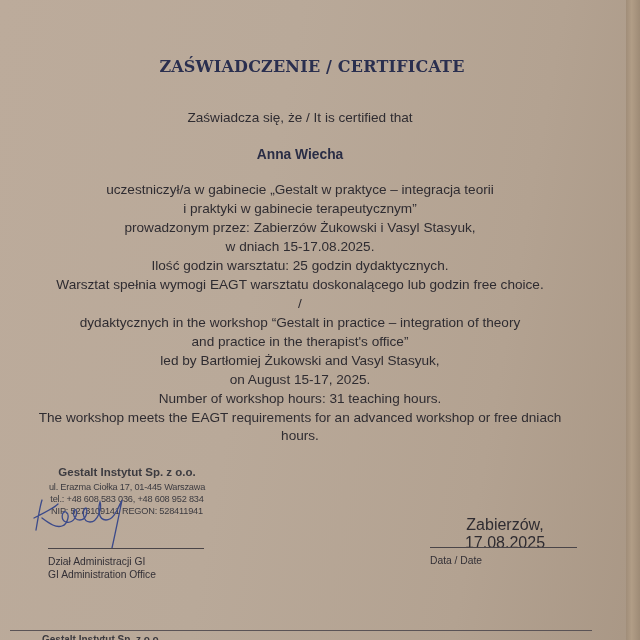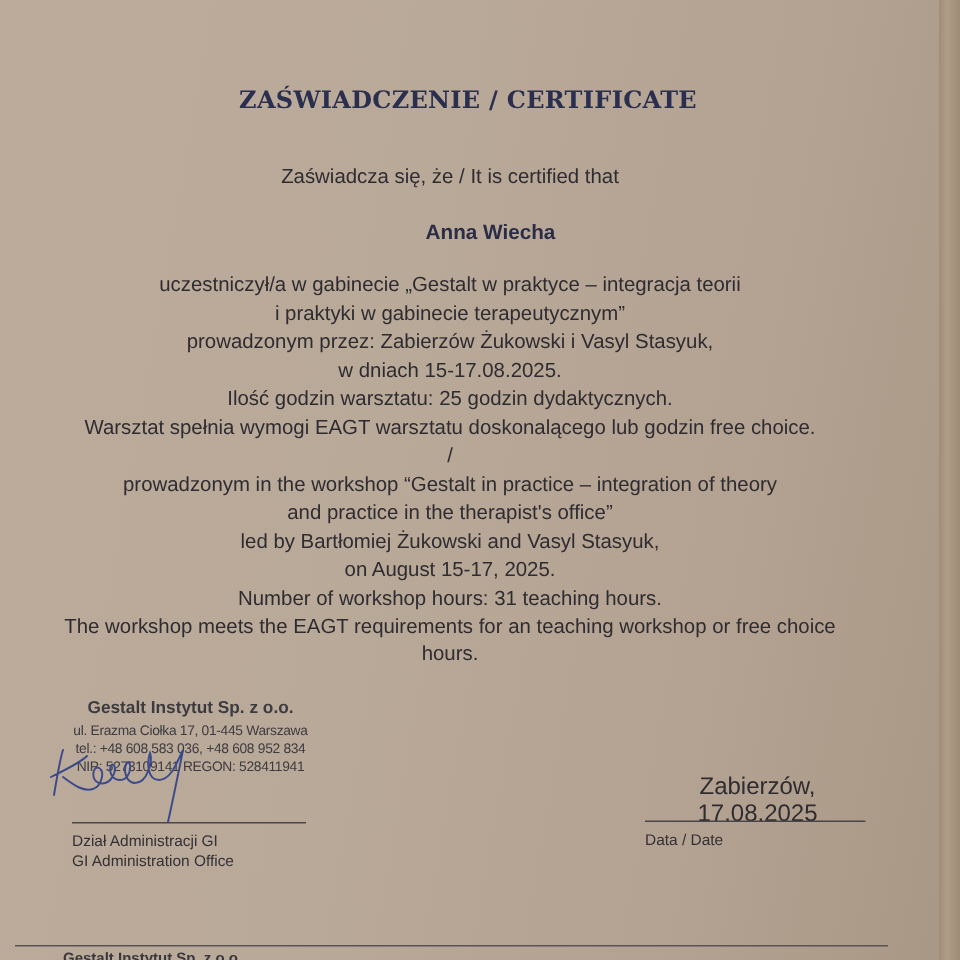--- a/index.html
+++ b/index.html
@@ -16,21 +16,21 @@
   .title {
     position: absolute; top: 57px; left: 0; width: 600px; text-align: center;
     font-family: "DejaVu Serif", serif; font-weight: bold; font-size: 16px;
     color: #2a2f4f; letter-spacing: 0.2px; padding-left: 12px;
   }
   .line {
     position: absolute; left: 0; width: 600px; text-align: center;
     font-family: "Liberation Sans", sans-serif; font-size: 13.6px; color: #2f2c31;
     white-space: nowrap;
   }
-  .name { font-weight: bold; color: #2a2d45; font-size: 13.8px; padding-left: 27px; }
+  .name { font-weight: bold; color: #2a2d45; font-size: 13.8px; }
   .org-block {
     position: absolute; left: 42px; top: 466px; width: 170px;
     font-family: "Liberation Sans", sans-serif; color: #3c3b40;
   }
   .org-name { font-weight: bold; font-size: 11.5px; text-align: center; margin-bottom: 3px; }
   .org-line { font-size: 9.2px; line-height: 12px; text-align: center; letter-spacing: -0.2px; }
   .signature {
     position: absolute; left: 28px; top: 478px; width: 120px; height: 72px;
   }
   .rule { position: absolute; height: 1px; background: #4a4548; }
@@ -58,26 +58,26 @@
 <div class="line name" style="top:147px;">Anna Wiecha</div>
 
 <div class="line" style="top:182px;">uczestniczył/a w gabinecie „Gestalt w praktyce – integracja teorii</div>
 <div class="line" style="top:201px;">i praktyki w gabinecie terapeutycznym”</div>
 <div class="line" style="top:220px;">prowadzonym przez:  Zabierzów Żukowski i Vasyl Stasyuk,</div>
 <div class="line" style="top:239px;">w dniach 15-17.08.2025.</div>
 <div class="line" style="top:258px;">Ilość godzin  warsztatu: 25 godzin dydaktycznych.</div>
 <div class="line" style="top:277px;">Warsztat spełnia wymogi EAGT warsztatu doskonalącego lub godzin free choice.</div>
 <div class="line" style="top:296px;">/</div>
 
-<div class="line" style="top:315px;">prowadzonym in the workshop “Gestalt in practice – integration of theory</div>
+<div class="line" style="top:315px;">dydaktycznych in the workshop “Gestalt in practice – integration of theory</div>
 <div class="line" style="top:334px;">and practice in the therapist's office”</div>
 <div class="line" style="top:353px;">led by Bartłomiej Żukowski and Vasyl Stasyuk,</div>
 <div class="line" style="top:372px;">on August 15-17, 2025.</div>
 <div class="line" style="top:391px;">Number of workshop hours: 31 teaching hours.</div>
-<div class="line" style="top:410px;">The workshop meets the EAGT requirements for an teaching workshop or free choice</div>
+<div class="line" style="top:410px;">The workshop meets the EAGT requirements for an advanced workshop or free dniach</div>
 <div class="line" style="top:428px;">hours.</div>
 
 <div class="org-block">
   <div class="org-name">Gestalt Instytut Sp. z o.o.</div>
   <div class="org-line">ul. Erazma Ciołka 17, 01-445 Warszawa</div>
   <div class="org-line">tel.: +48 608 583 036, +48 608 952 834</div>
   <div class="org-line">NIP: 5273109141 REGON: 528411941</div>
 </div>
 
 <svg class="signature" viewBox="0 0 120 72">

